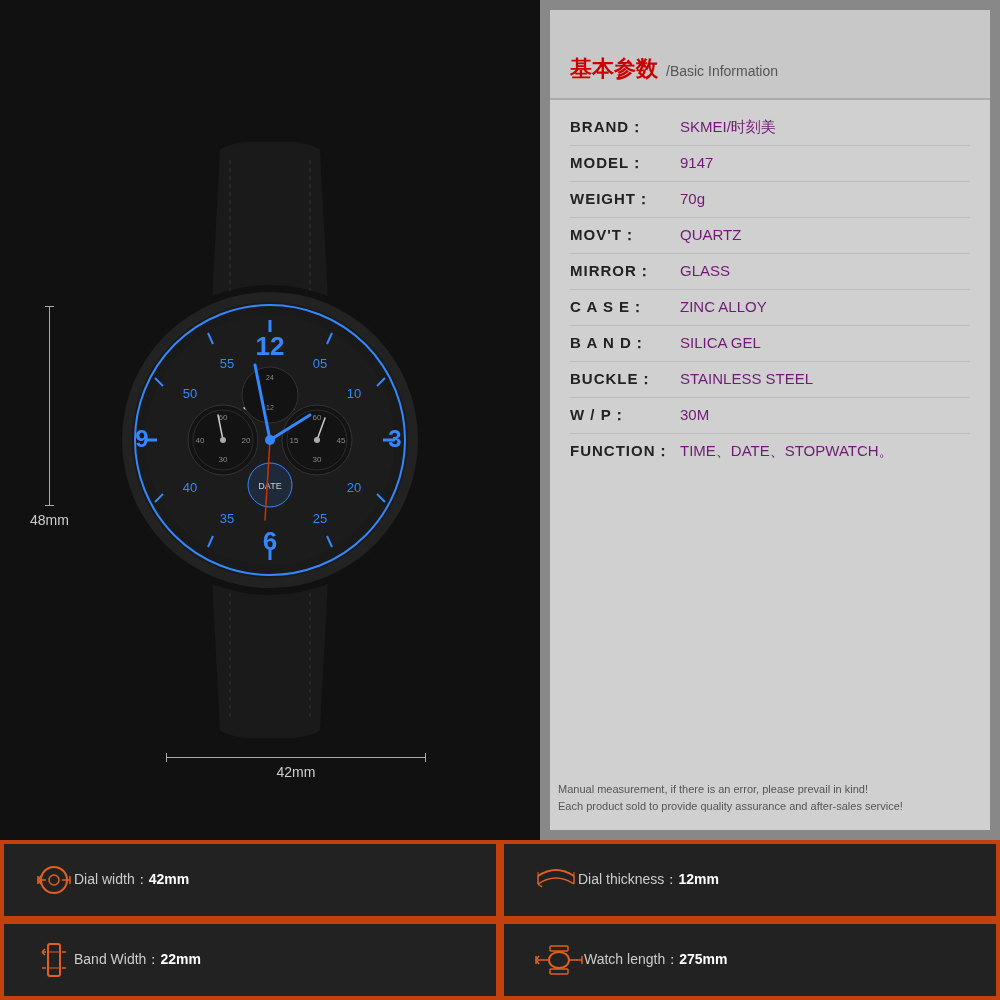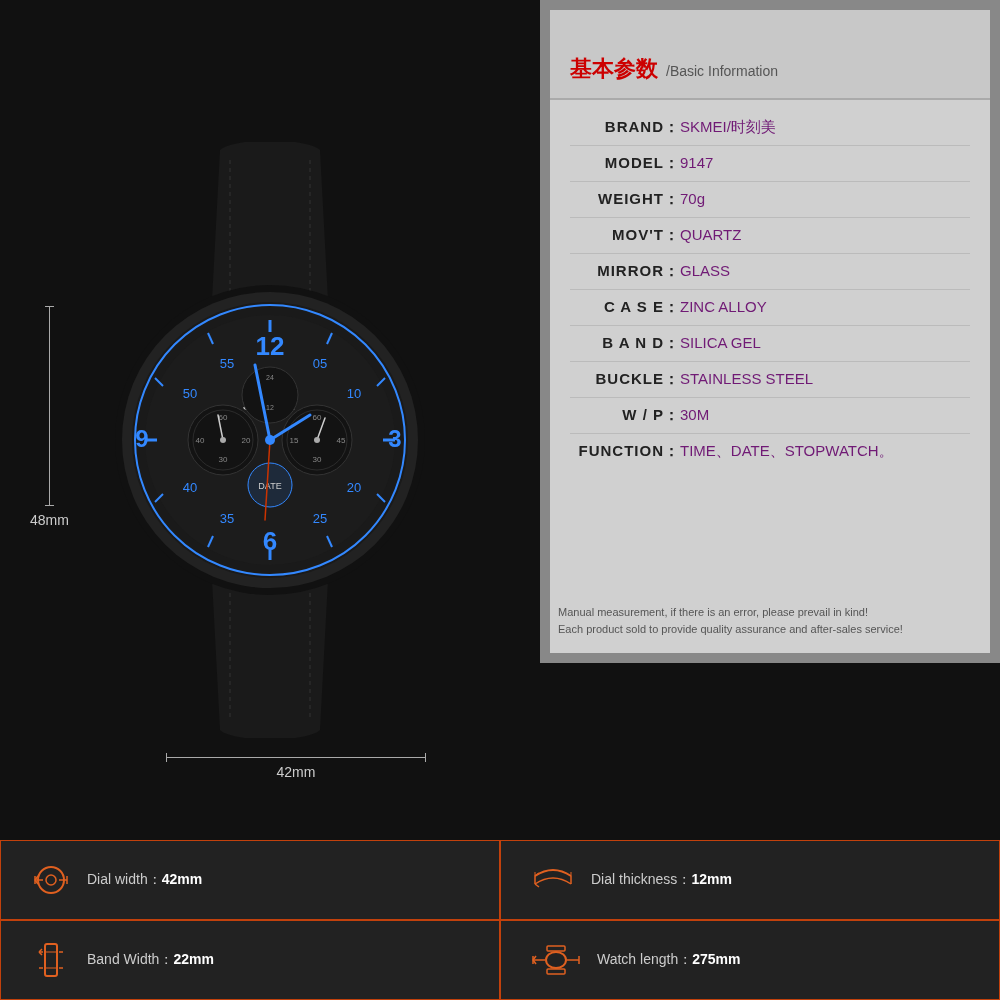--- a/index.html
+++ b/index.html
@@ -101,21 +101,21 @@
     .watch-container {
       position: relative;
       width: 380px;
       height: 600px;
       margin-top: 40px;
     }
 
     
     .specs-section {
       width: 460px;
-      height: 663px;
+      height: 840px;
       background: #888;
       padding: 10px;
       display: flex;
       flex-direction: column;
     }
 
     .specs-inner {
       background: #d0d0d0;
       flex: 1;
       padding: 0;
@@ -145,21 +145,20 @@
     .specs-body {
       padding: 10px 20px;
       flex: 1;
     }
 
     .spec-row {
       display: flex;
       align-items: baseline;
       padding: 8px 0;
       border-bottom: 1px solid #bbb;
-      text-align: right;
     }
     .spec-row:last-of-type {
       border-bottom: none;
     }
     .spec-label {
       font-weight: bold;
       font-size: 15px;
       color: #222;
       min-width: 110px;
       letter-spacing: 1px;
@@ -183,22 +182,21 @@
       background: #222;
       display: grid;
       grid-template-columns: 1fr 1fr;
       grid-template-rows: 1fr 1fr;
     }
 
     .bottom-item {
       display: flex;
       align-items: center;
       padding: 10px 30px;
-      border: 1px solid #c2410c;
-      gap: 16px;
+      border: 4px solid #c2410c;
     }
 
     .bottom-icon {
       color: #e06020;
       font-size: 28px;
       min-width: 40px;
       display: flex;
       align-items: center;
       justify-content: center;
     }

